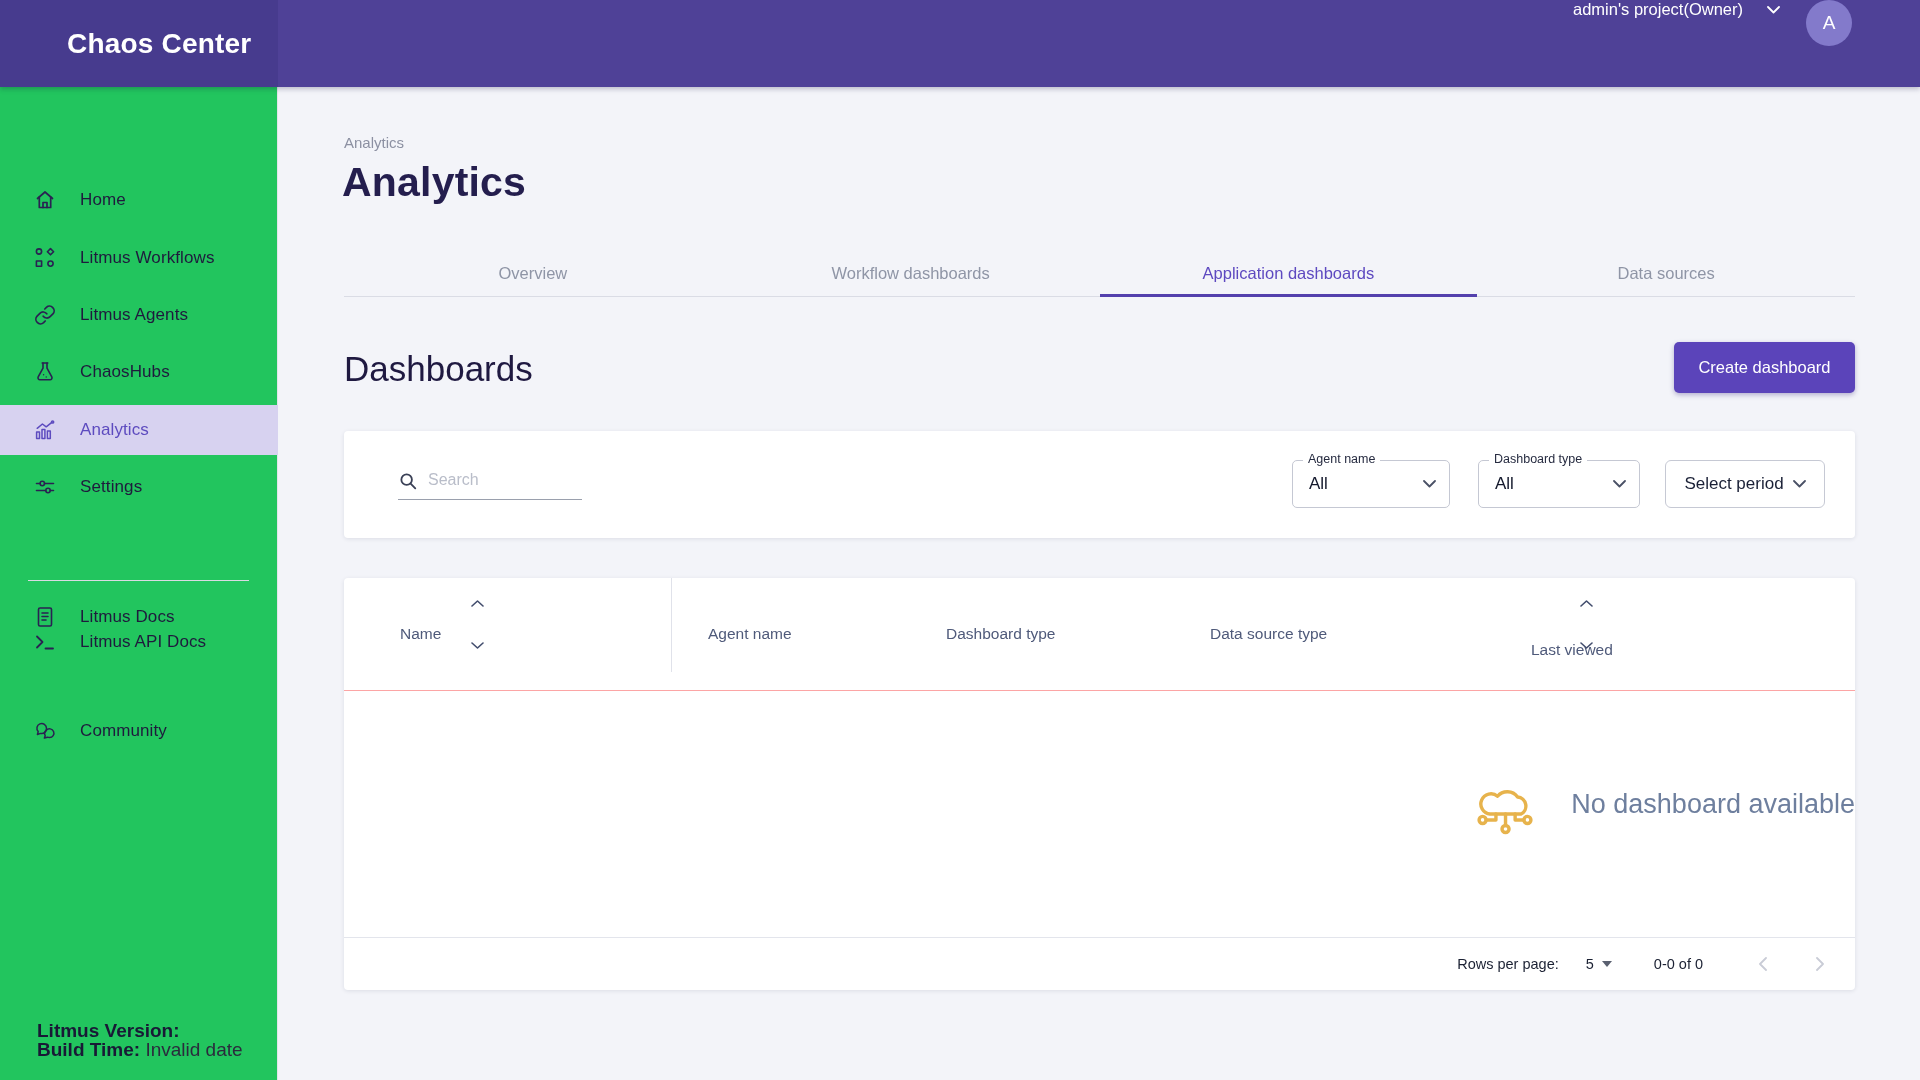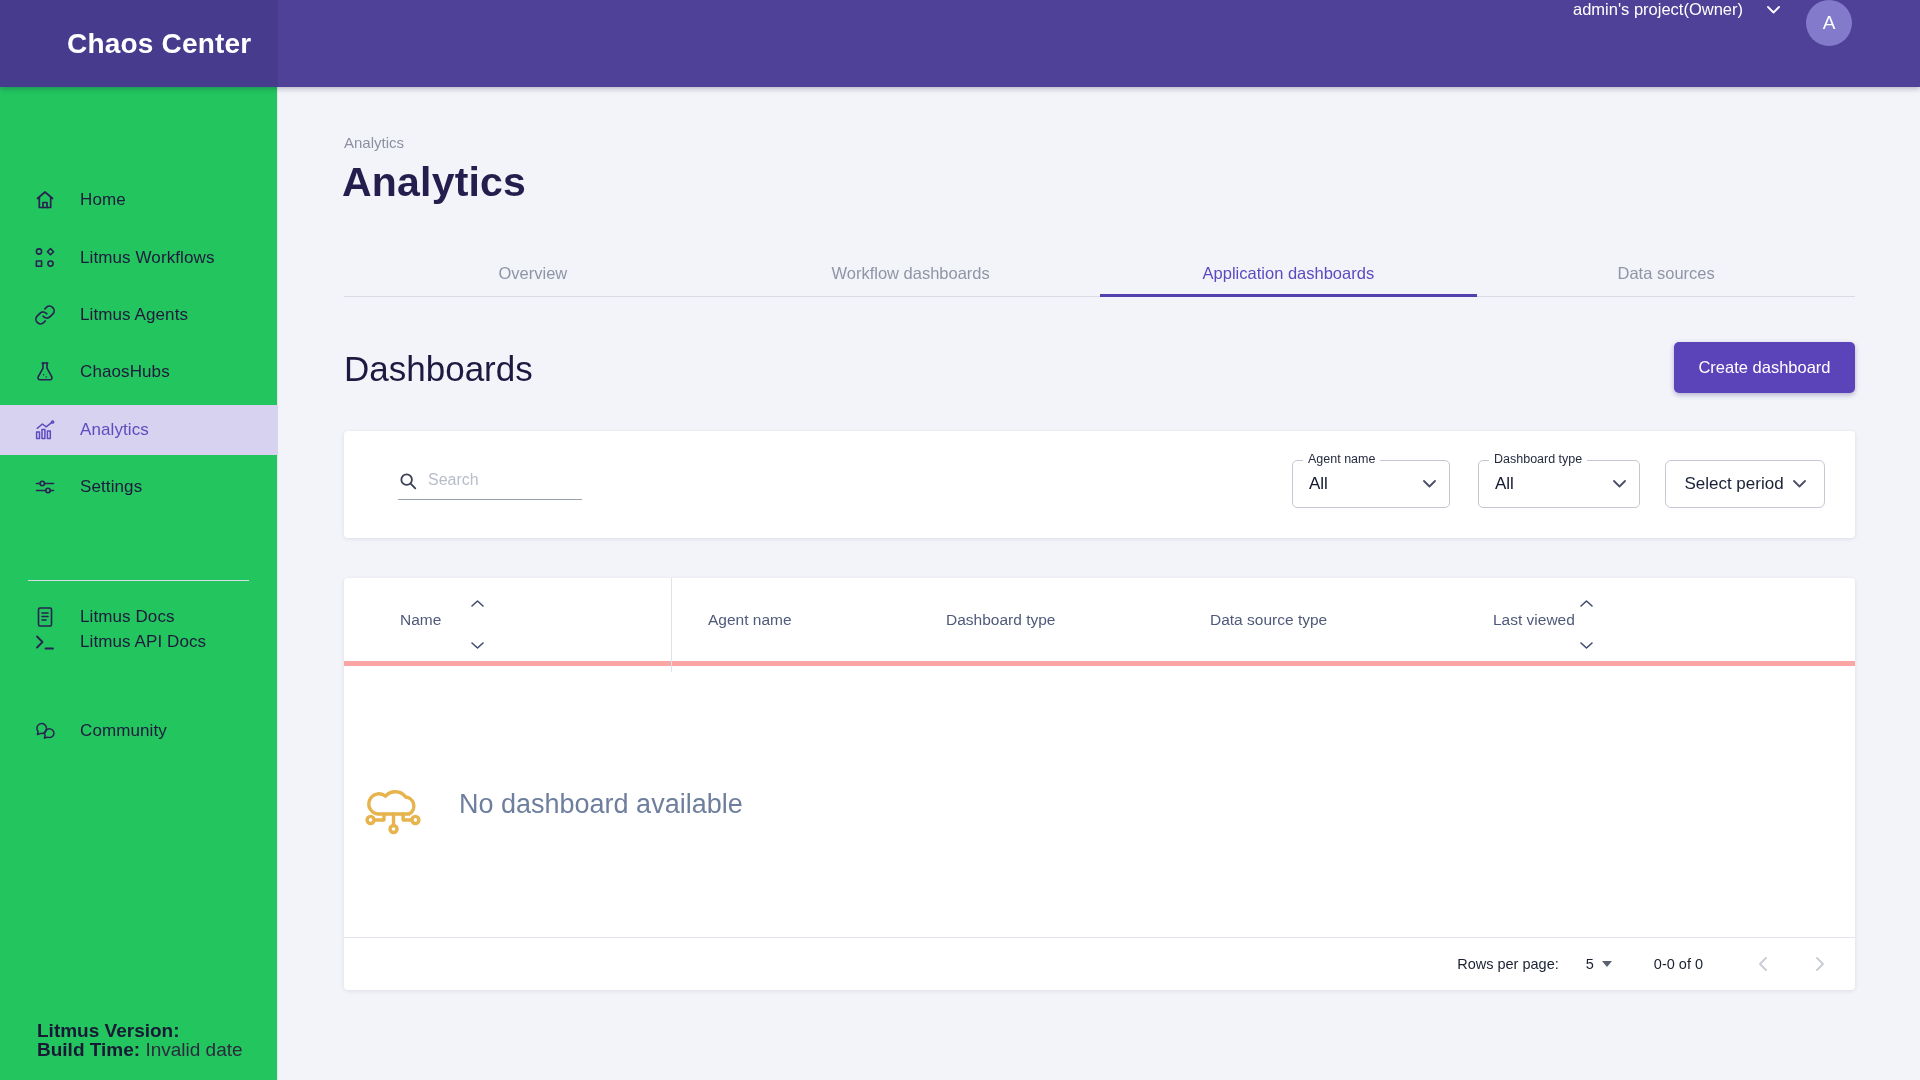--- a/index.html
+++ b/index.html
@@ -59,31 +59,31 @@
   .select-outlined .value { position:absolute; left:16px; top:50%; transform:translateY(-50%); font-size:17px; color:#12172b; }
   .select-outlined .chev { position:absolute; right:13px; top:50%; transform:translateY(-50%); width:13px; height:8px; color:#4a5166; }
   .sel-agent { left:948px; width:158px; }
   .sel-dtype { left:1134px; width:162px; }
   .period-btn { position:absolute; left:1321px; top:29px; width:160px; height:48px; border:1px solid #c6c9d4; border-radius:6px;
                 background:#fff; display:flex; align-items:center; justify-content:center; gap:9px; font-family:inherit;
                 font-size:17px; color:#1a2036; cursor:pointer; }
   .period-btn .chev { width:13px; height:8px; color:#4a5166; }
 
   .table-panel { left:66px; top:491px; width:1511px; height:412px; }
-  .thead { position:relative; height:88px; border-bottom:5px solid #fca5a5; }
+  .thead { position:relative; height:113px; border-bottom:1px solid #fca5a5; }
   .col-divider { position:absolute; left:327px; top:0; width:1px; height:94px; background:#e0e2ea; }
   .th { position:absolute; top:50%; transform:translateY(-50%); font-size:15.5px; color:#4f5a7a; }
-  .th-name { left:56px; } .th-agent { left:364px; } .th-dash { left:602px; } .th-src { left:866px; } .th-last { left:1149px; }
+  .th-name { left:56px; } .th-agent { left:364px; } .th-dash { left:602px; } .th-src { left:866px; } .th-last { left:1187px;margin-top:16px; }
   .sort { position:absolute; width:13px; height:94px; }
   .sort-name { left:127px; } .sort-last { left:1236px; }
   .sort .up { position:absolute; top:22px; left:0; width:13px; height:7px; color:#424d6d; cursor:pointer; }
   .sort .down { position:absolute; top:64px; left:0; width:13px; height:7px; color:#424d6d; cursor:pointer; }
 
   .empty-area { position:absolute; left:0; top:94px; width:1511px; height:265px; display:flex;
-                align-items:center; justify-content:flex-start; gap:34px;padding-left:17px; }
+                align-items:center; justify-content:flex-end; gap:34px; }
   .cloud-icon { width:64px; height:60px; color:#e7b34c; }
   .empty-text { font-size:27px; color:#6e7f9e; }
 
   .pagination { position:absolute; left:0; bottom:0; width:1511px; height:53px; border-top:1px solid #e3e5ec;
                 display:flex; align-items:center; justify-content:flex-end; font-size:14.5px; color:#1b2133; }
   .rpp-label { margin-right:27px; }
   .rpp-select { display:flex; align-items:center; gap:8px; margin-right:42px; cursor:pointer; }
   .tri-down { width:0; height:0; border-left:5px solid transparent; border-right:5px solid transparent; border-top:6px solid #5a6070; }
   .range-text { margin-right:46px; }
   .pg-btn { width:26px; height:26px; display:flex; align-items:center; justify-content:center; background:none; border:none; cursor:default; }

